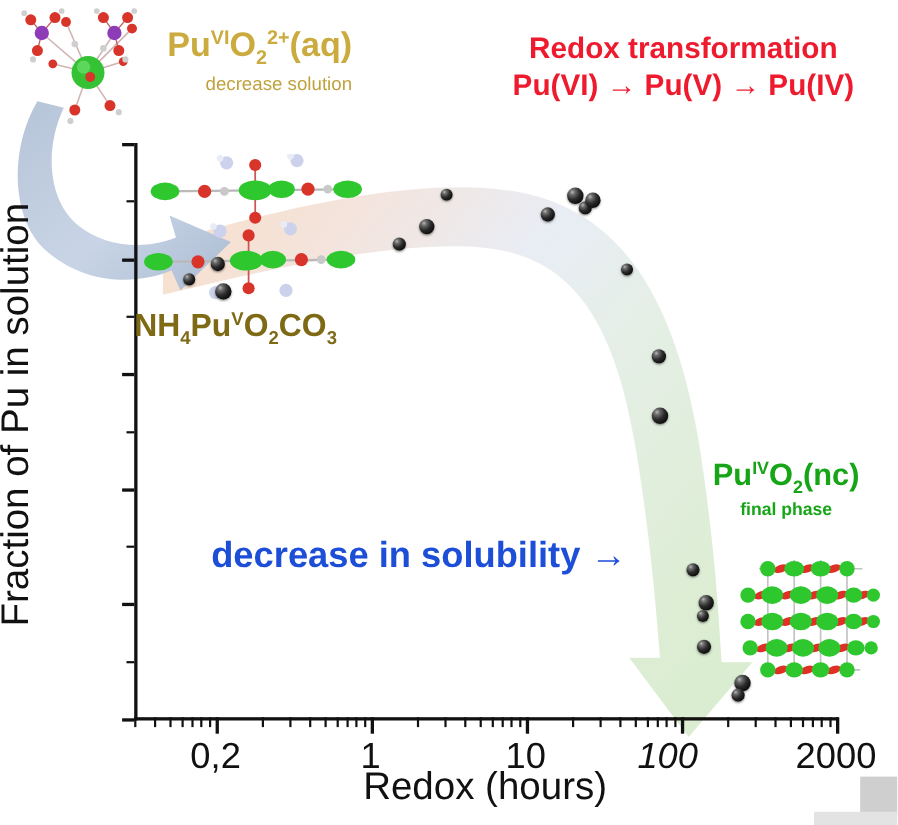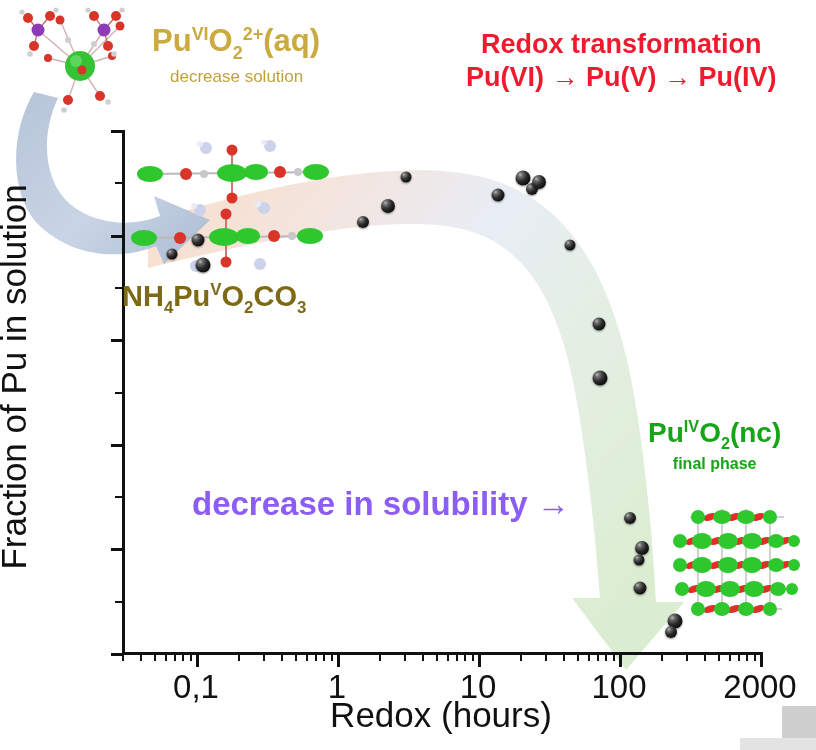--- a/index.html
+++ b/index.html
@@ -34,33 +34,33 @@
       background:radial-gradient(circle at 32% 28%, #b9b9b9 0%, #6e6e6e 16%, #2b2b2b 45%, #0a0a0a 78%, #000 100%);
       box-shadow:0 1px 2px rgba(0,0,0,.45);
       transform:translate(-50%,-50%);}
 
   
   #ribbon{left:148px;top:150px;width:560px;height:520px;}
 
   
   #gray-arrow{left:14px;top:88px;width:210px;height:180px;}
 
-  #label-pu6{left:152px;top:25px;}
+  #label-pu6{left:152px;top:25px;text-align:right;}
   #label-pu6 .main{font-size:31px;font-weight:600;color:#cbab3e;line-height:1;white-space:nowrap;}
   #label-pu6 .sub{font-size:17px;color:#c0a23c;margin-top:5px;margin-left:18px;white-space:nowrap;}
 
   #label-nh4{left:122px;top:282px;}
   #label-nh4 .main{font-size:29px;font-weight:700;color:#7e6a15;line-height:1;white-space:nowrap;}
   #label-nh4 .sub{font-size:15px;font-weight:600;color:#7e6a15;margin-top:4px;margin-left:12px;white-space:nowrap;}
 
   #label-redox{left:466px;top:28px;text-align:center;}
   #label-redox .l1{font-size:27px;font-weight:700;color:#ee1b2e;line-height:1.22;white-space:nowrap;}
   #label-redox .l2{font-size:27px;font-weight:700;color:#ee1b2e;line-height:1.22;white-space:nowrap;}
 
-  #label-solubility{left:192px;top:485px;font-size:33px;font-weight:700;color:#8b5cf6;white-space:nowrap;}
+  #label-solubility{left:192px;top:485px;font-size:33px;font-weight:700;color:#1d4ed8;white-space:nowrap;}
 
   #label-puo2{left:648px;top:418px;text-align:center;}
   #label-puo2 .main{font-size:28px;font-weight:600;color:#16a516;line-height:1;white-space:nowrap;}
   #label-puo2 .sub{font-size:16px;font-weight:700;color:#16a516;margin-top:4px;white-space:nowrap;}
 
   sup{font-size:.58em;vertical-align:super;}
   sub{font-size:.58em;vertical-align:sub;}
 
   
   #corner-bar{left:782px;top:706px;width:34px;height:36px;background:#cfcfcf;}
@@ -324,24 +324,24 @@
       <div class="xtick major" style="left: 497px;"></div>
       <div class="xtick minor" style="left: 539.445px;"></div>
       <div class="xtick minor" style="left: 564.274px;"></div>
       <div class="xtick minor" style="left: 581.89px;"></div>
       <div class="xtick minor" style="left: 595.555px;"></div>
       <div class="xtick minor" style="left: 606.719px;"></div>
       <div class="xtick minor" style="left: 616.159px;"></div>
       <div class="xtick minor" style="left: 624.336px;"></div>
       <div class="xtick minor" style="left: 631.548px;"></div>
       <div class="xtick major" style="left: 638px;"></div>
-      <div class="xlabel" style="left: 74px;">0,1</div>
+      <div class="xlabel" style="left: 74px;">0,2</div>
       <div class="xlabel" style="left: 215px;">1</div>
       <div class="xlabel" style="left: 356px;">10</div>
-      <div class="xlabel" style="left: 497px;">100</div>
+      <div class="xlabel" style="left: 485px; font-style: italic;">100</div>
       <div class="xlabel" style="left: 638px;">2000</div>
     </div>
 
   <div id="y-axis-title" class="abs">Fraction of Pu in solution</div>
   <div id="x-axis-title" class="abs">Redox (hours)</div>
 
   <div id="points-layer" class="abs" style="left:0;top:0;width:816px;height:750px;">
       <div class="pt" title="0.068, 0.762" style="width: 11px; height: 11px; left: 172.384px; top: 254.474px;"></div>
       <div class="pt" title="0.104, 0.79" style="width: 13px; height: 13px; left: 198.402px; top: 239.83px;"></div>
       <div class="pt" title="0.112, 0.742" style="width: 15px; height: 15px; left: 202.94px; top: 264.934px;"></div>

